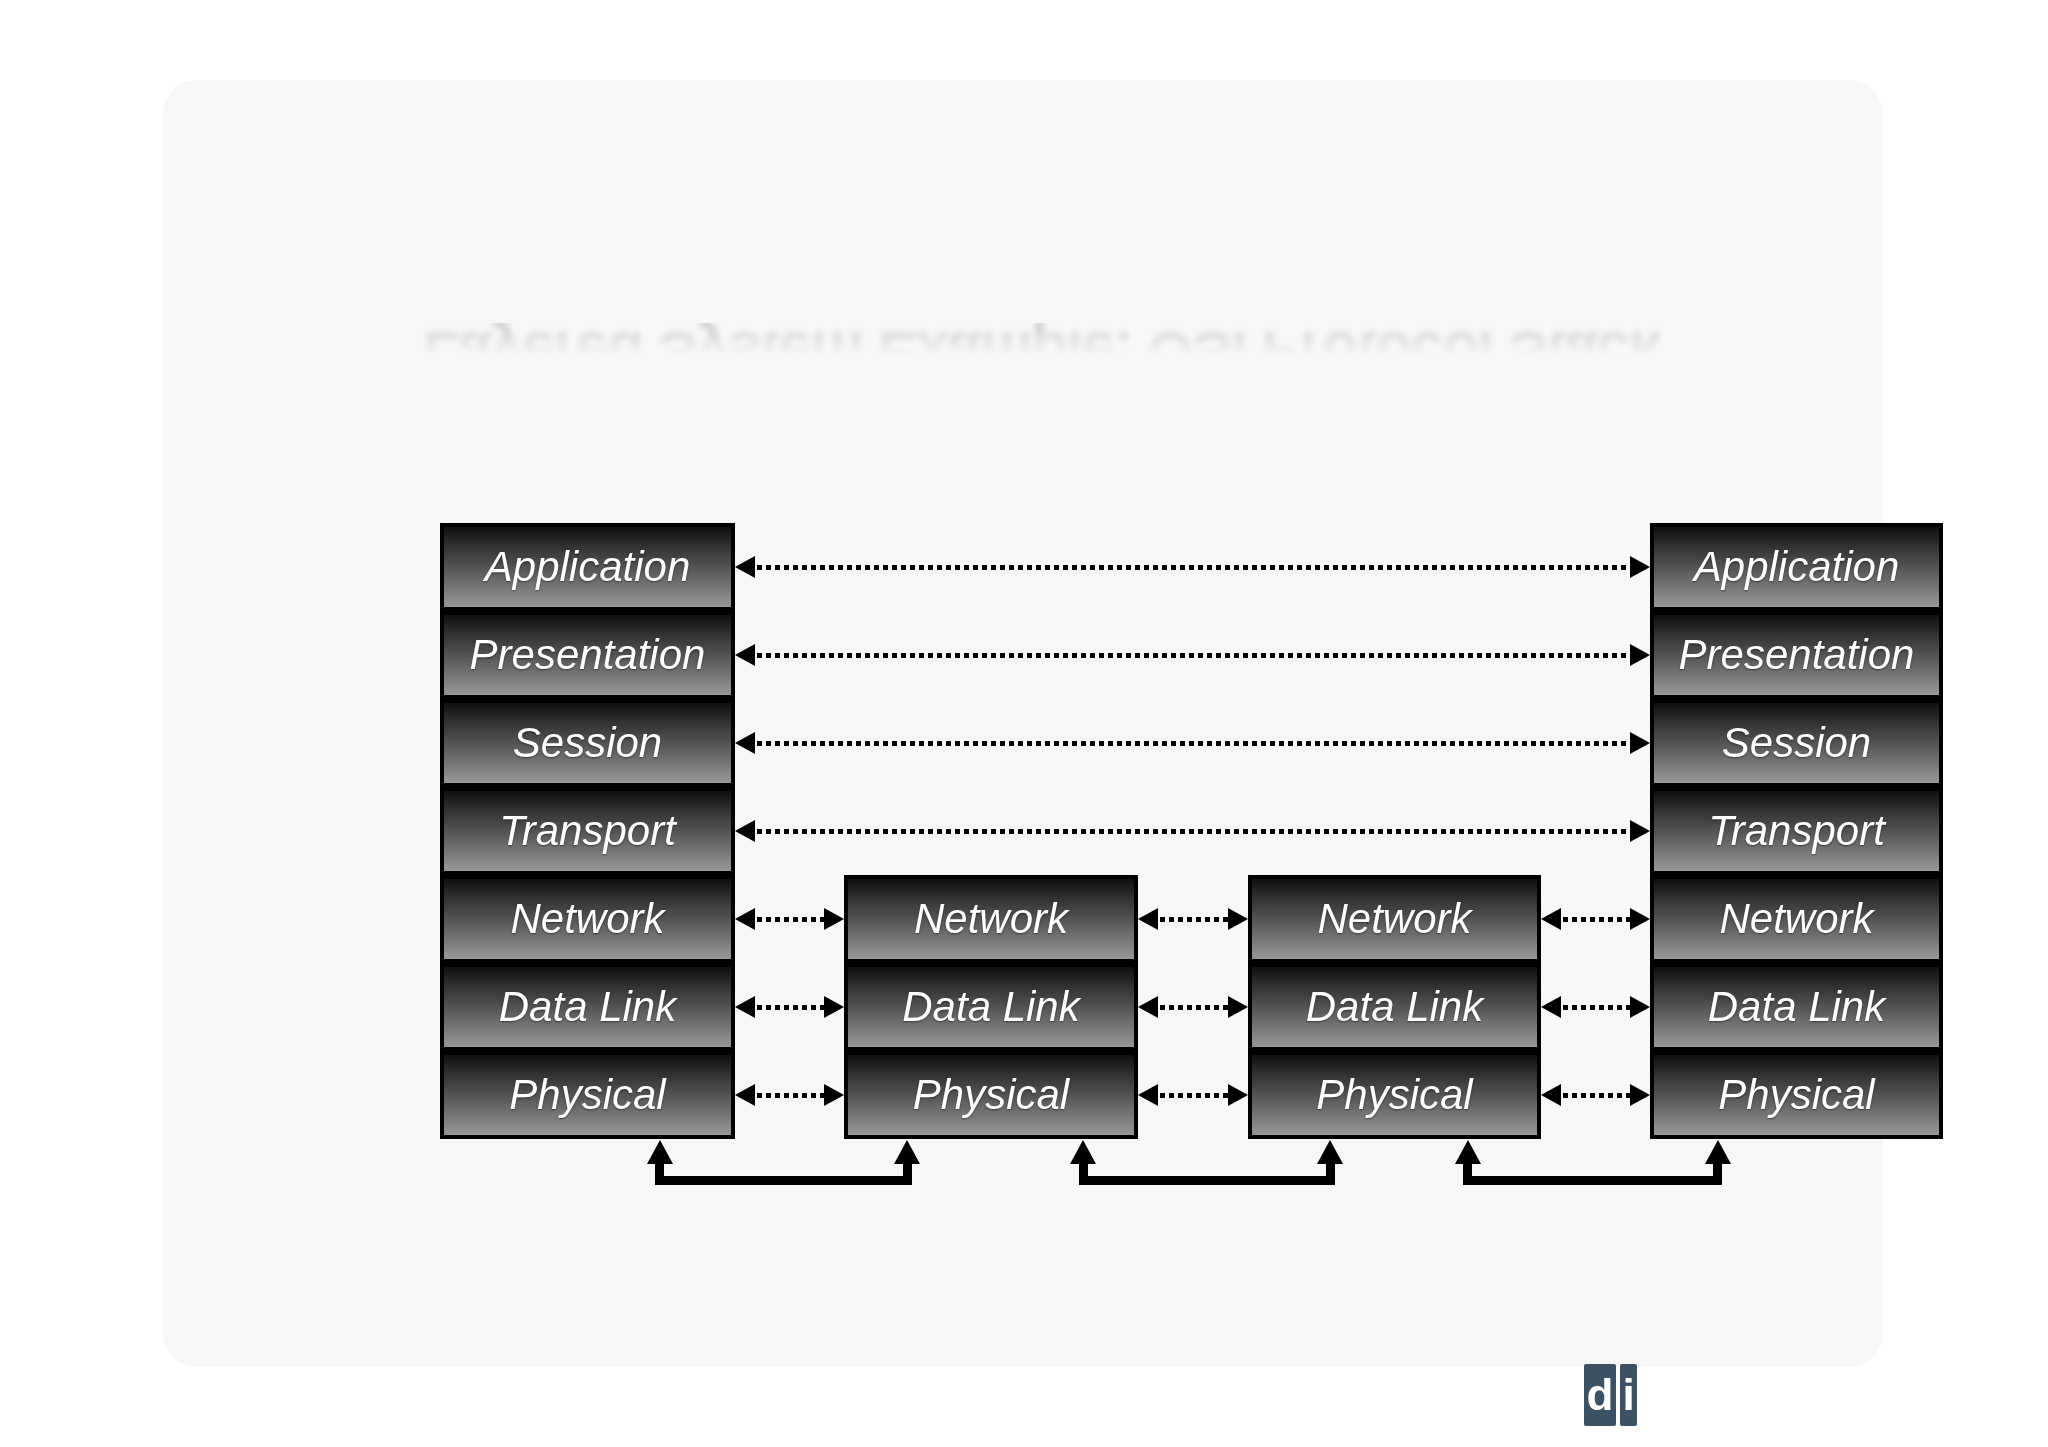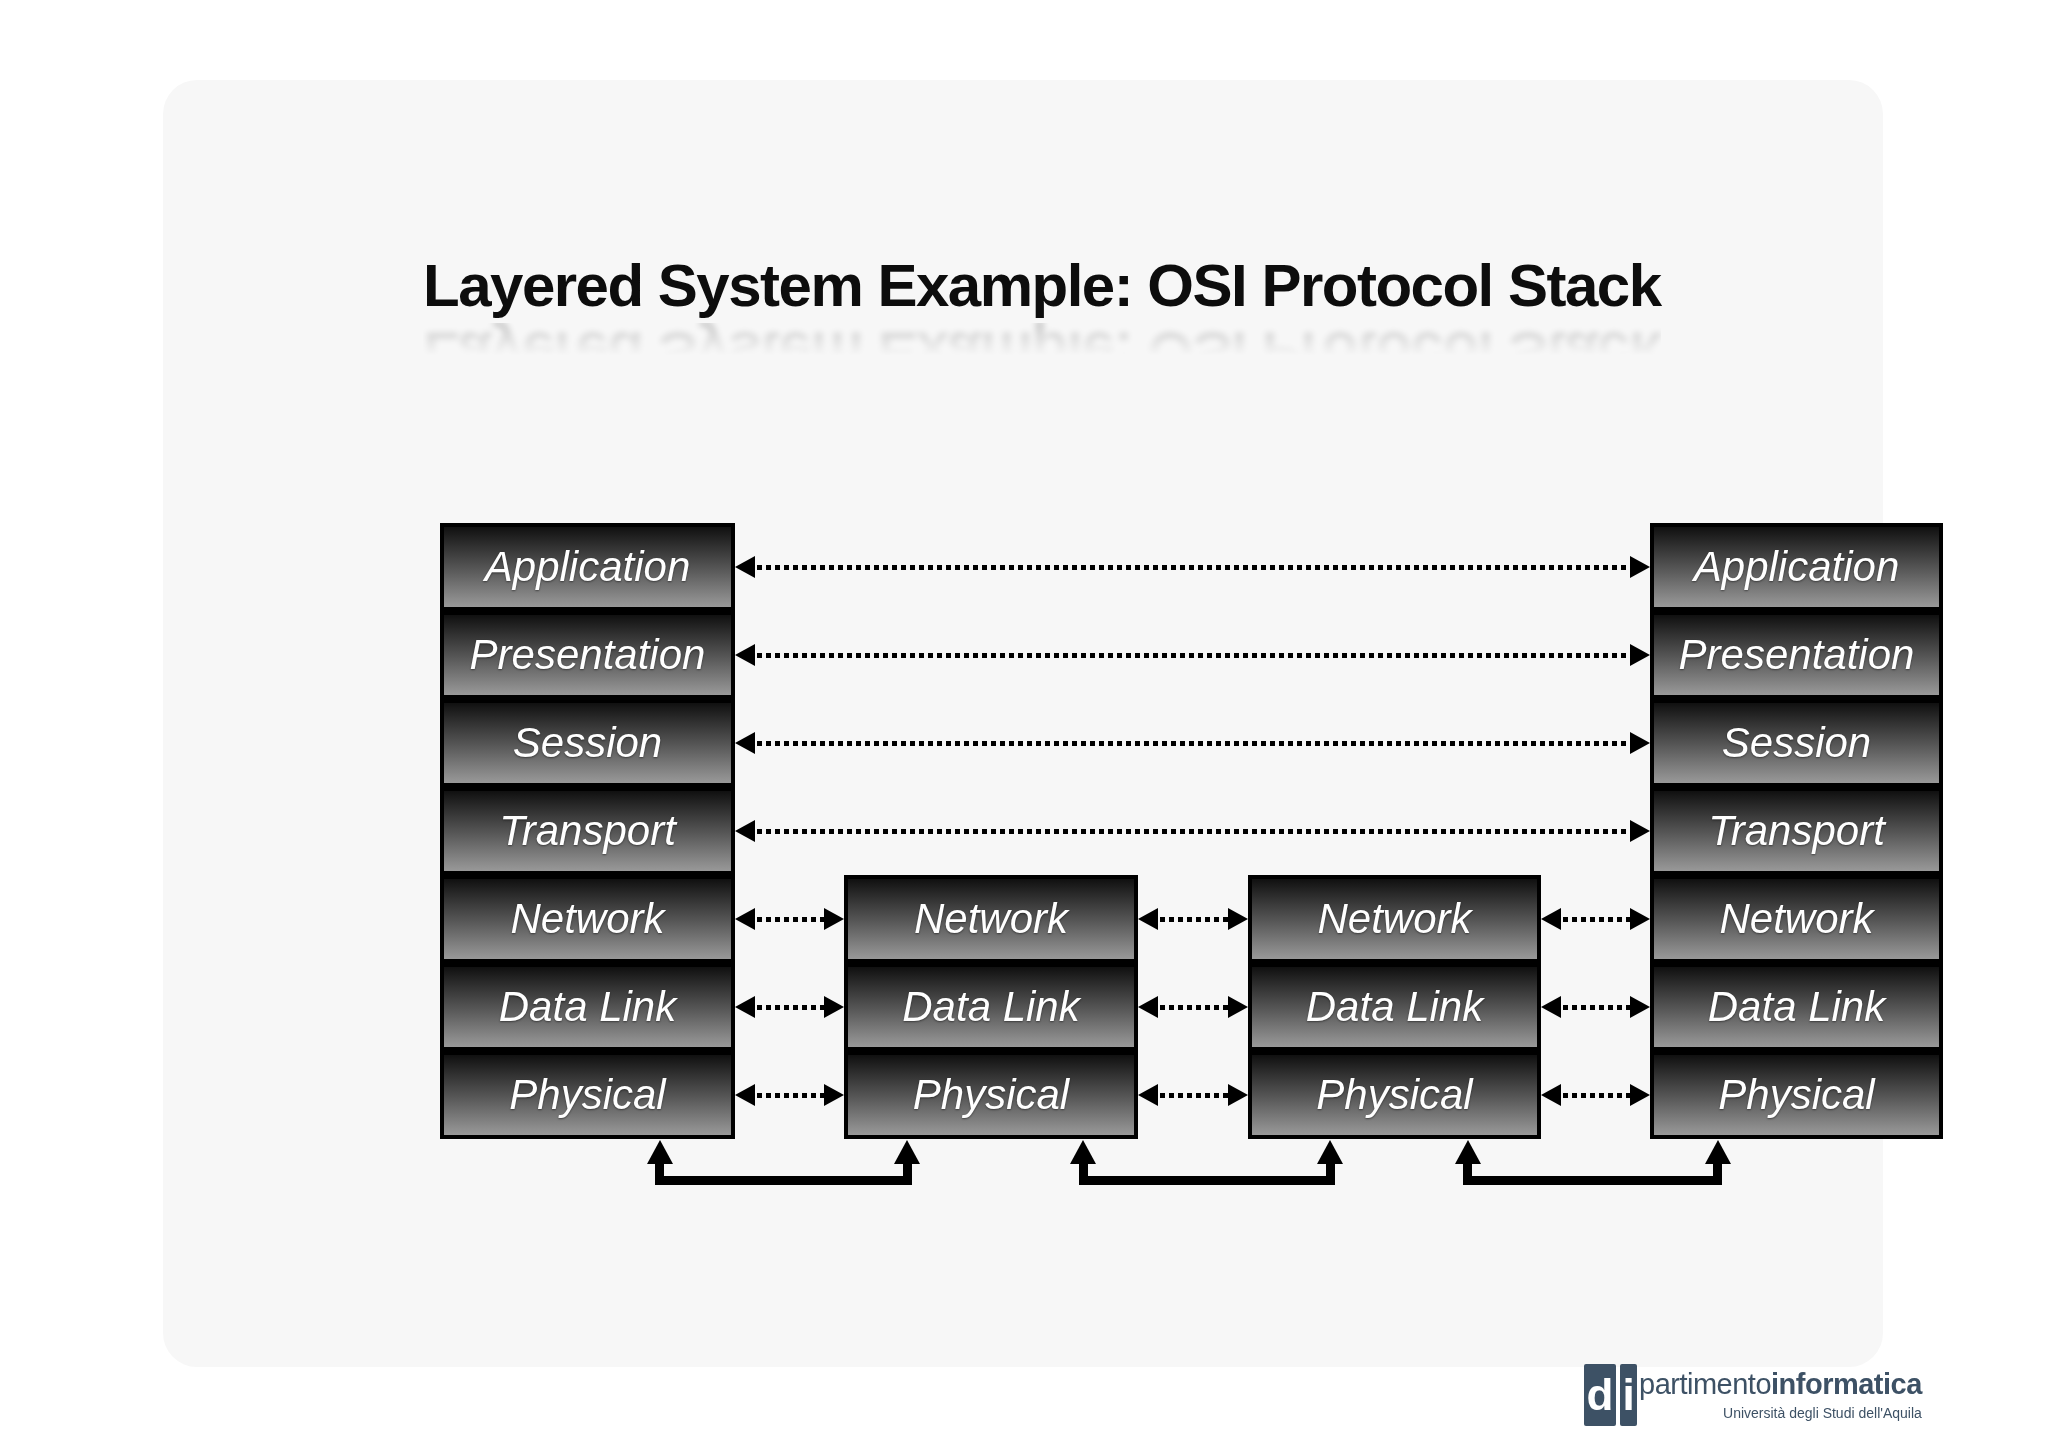--- a/index.html
+++ b/index.html
@@ -76,21 +76,20 @@
   .logo-name { margin-top:6px; color:#3d5165; font-size:29px; letter-spacing:-0.5px; line-height:1; white-space:nowrap; }
   .logo-name .bold { font-weight:700; }
   .logo-sub { margin-top:7px; color:#3d5165; font-size:14px; line-height:1; white-space:nowrap; }
 </style>
 </head>
 <body>
 
 <div class="canvas">
   <div class="slide">
 
-    <div class="title">Layered System Example: OSI Protocol Stack</div>
     <div class="title-reflect">Layered System Example: OSI Protocol Stack</div>
 
     <div class="stack stack-left">
       <div class="layer">Application</div>
       <div class="layer">Presentation</div>
       <div class="layer">Session</div>
       <div class="layer">Transport</div>
       <div class="layer">Network</div>
       <div class="layer">Data Link</div>
       <div class="layer">Physical</div>
@@ -195,20 +194,16 @@
     <div class="uhead" style="left:907px;"></div>
     <div class="uhead" style="left:1154px;"></div>
     <div class="uhead" style="left:1292px;"></div>
     <div class="uhead" style="left:1542px;"></div>
 
     <div class="logo">
       <div class="logo-mark">
         <div class="logo-rect r1">d</div>
         <div class="logo-rect r2">i</div>
       </div>
-      <div class="logo-textcol">
-        <div class="logo-name"><span>partimento</span><span class="bold">informatica</span></div>
-        <div class="logo-sub">Università degli Studi dell'Aquila</div>
-      </div>
     </div>
 
   </div>
 </div>
 
 </body></html>

